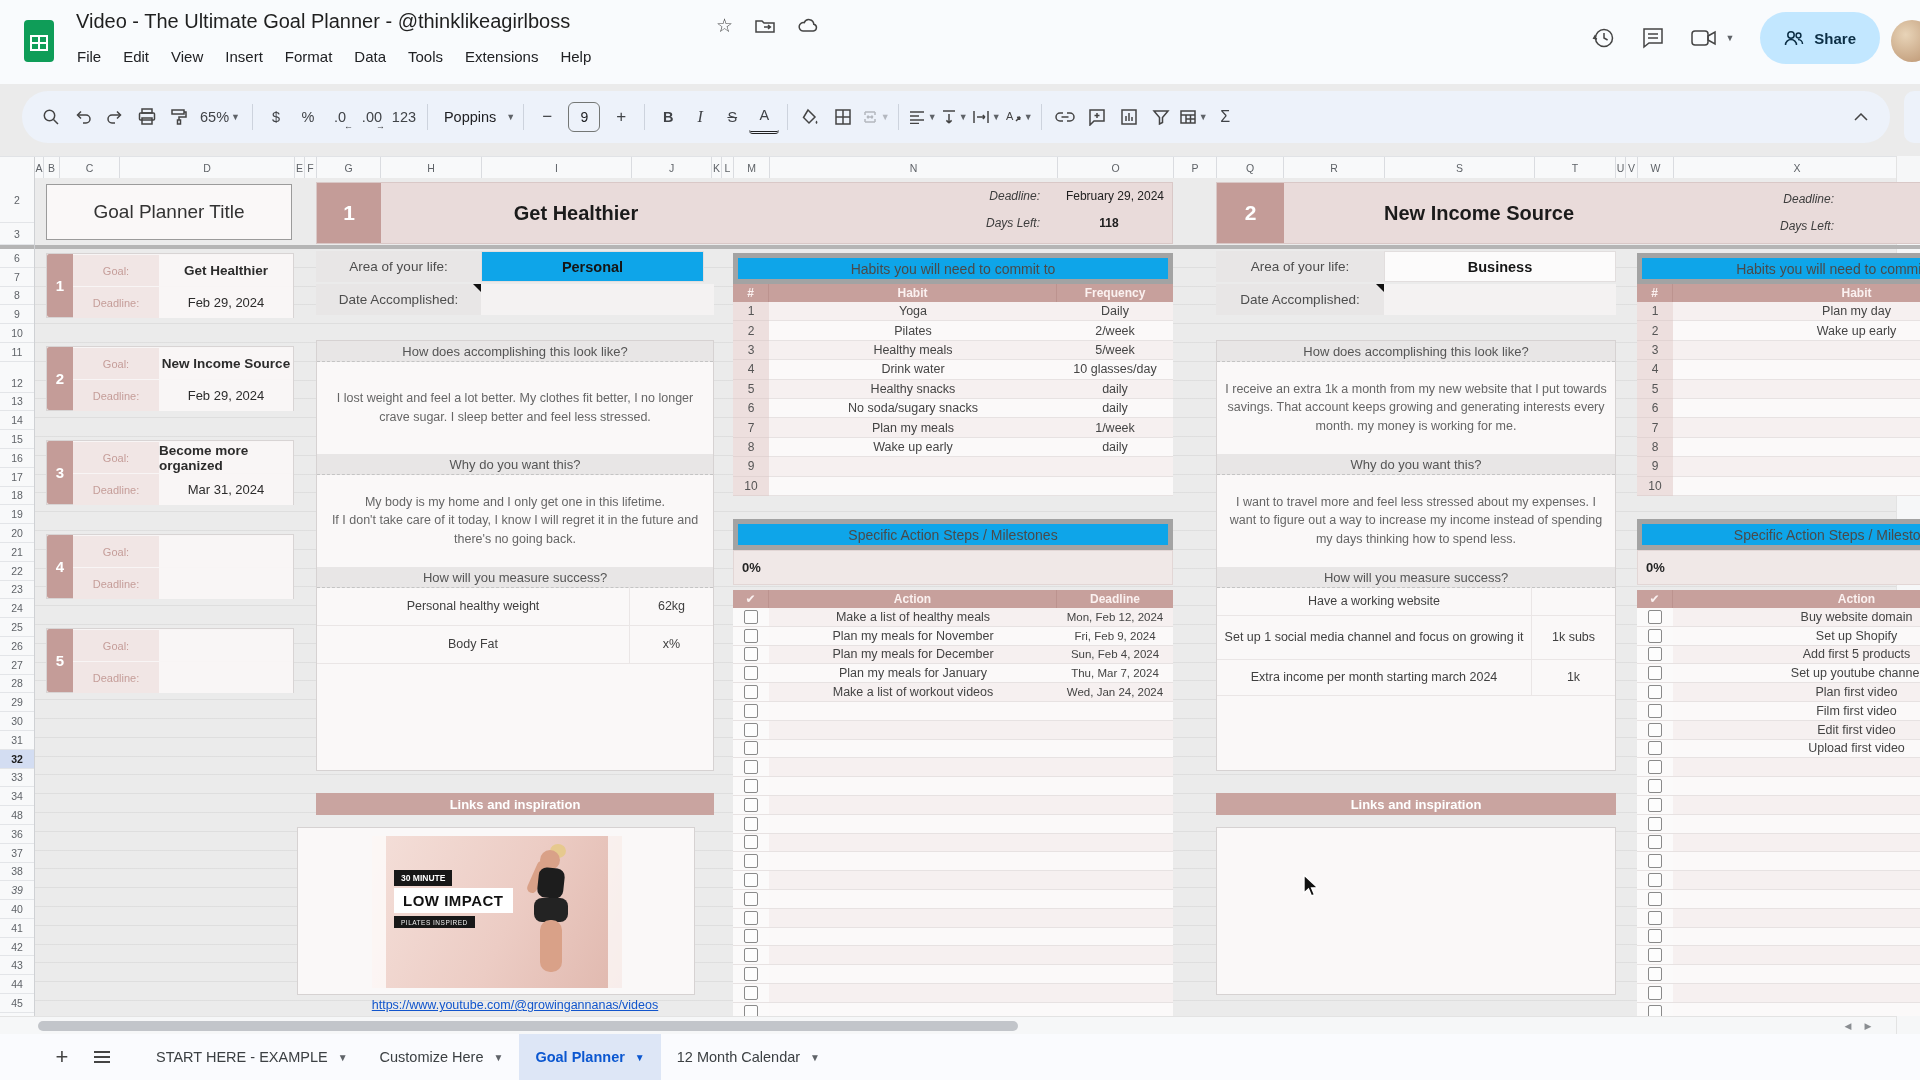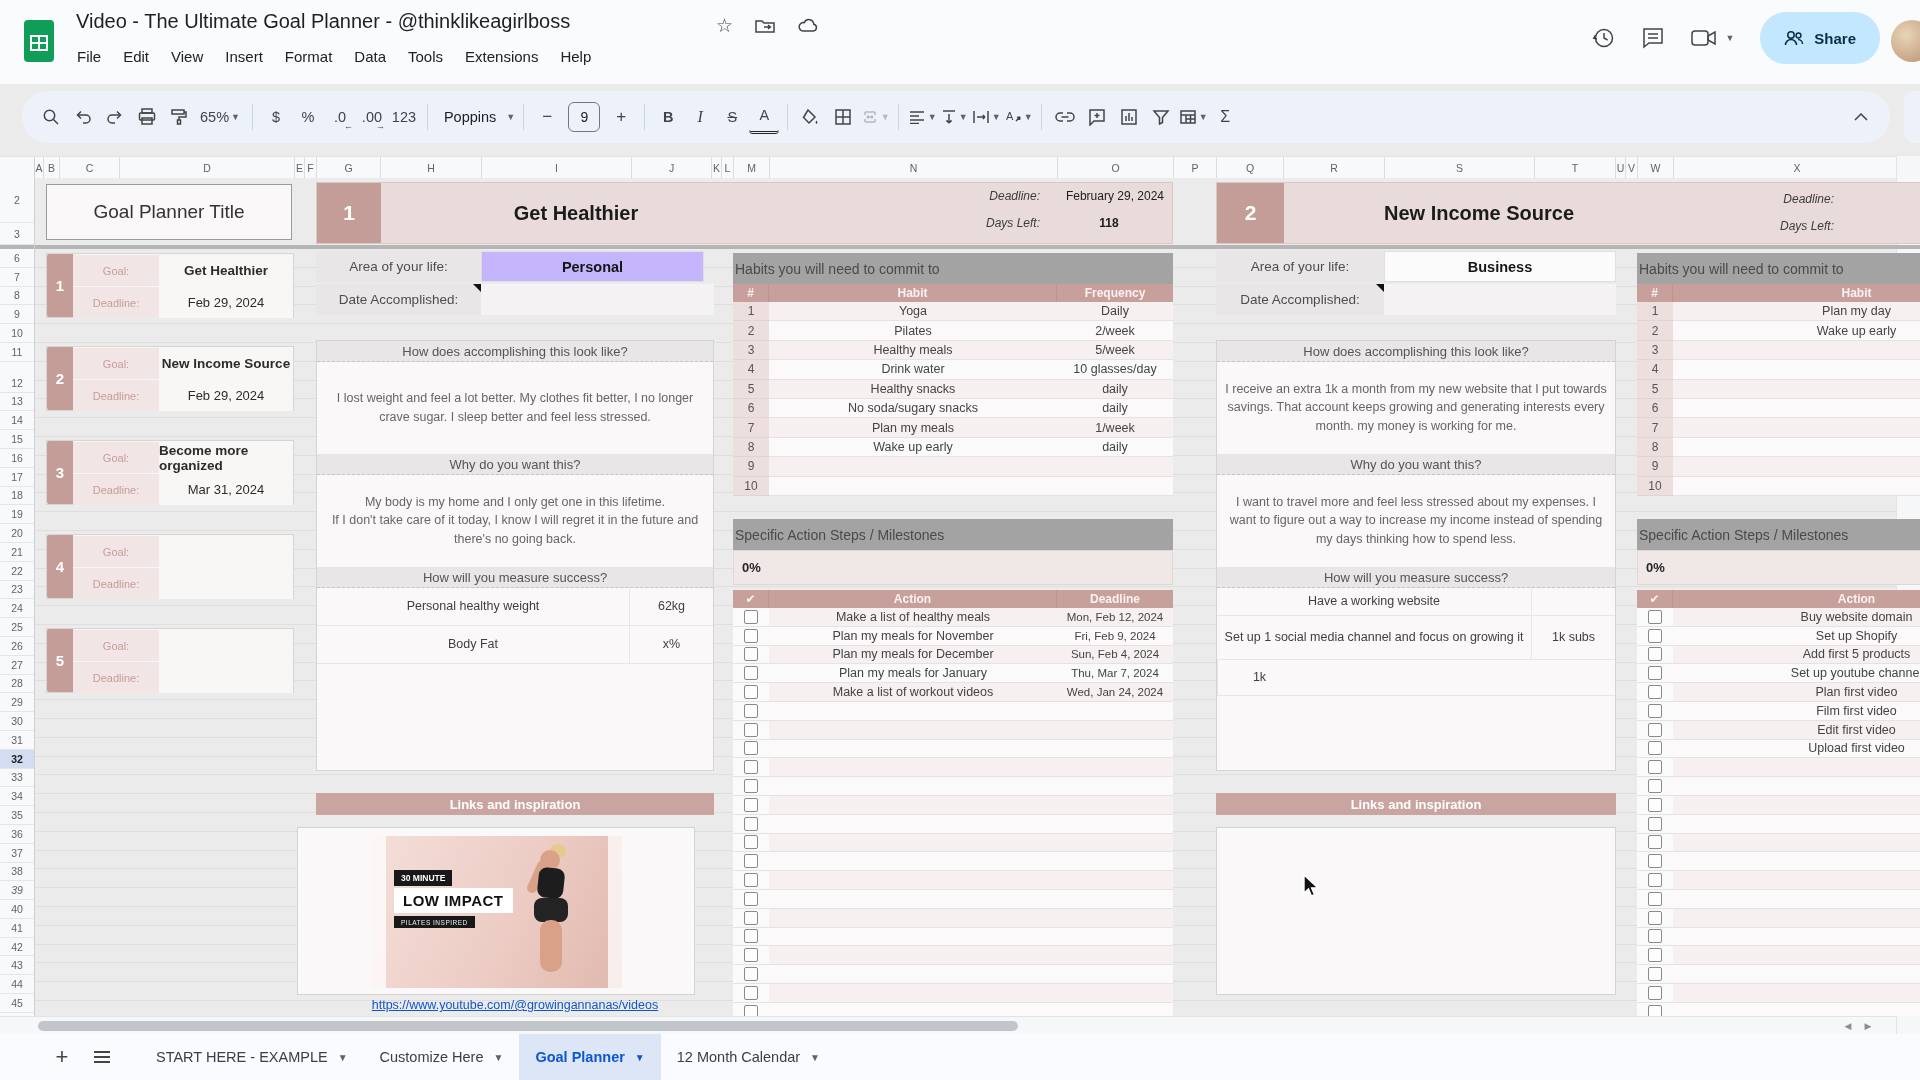--- a/index.html
+++ b/index.html
@@ -66,22 +66,22 @@
   .ghdr{position:absolute;left:0;right:0;height:20px;background:#e8e6e6;border-bottom:1px dashed #c4c4c4;
         display:flex;align-items:center;justify-content:center;font-size:13px;color:#555}
   .para{position:absolute;left:8px;right:8px;display:flex;align-items:center;justify-content:center;
         text-align:center;font-size:12.5px;color:#666;line-height:1.45;white-space:pre-line}
   .labcell{background:#e8e6e6;display:flex;align-items:center;justify-content:center;font-size:13.5px;color:#4d4d4d}
   .valcell{display:flex;align-items:center;justify-content:center;font-size:14.5px;font-weight:700;color:#151515}
   .notemark{position:absolute;width:0;height:0;border-top:8px solid #111;border-left:8px solid transparent;z-index:3}
   .mrow{position:absolute;left:0;right:0;display:flex;border-bottom:1px solid #eae6e6}
   .mlab{flex:1;display:flex;align-items:center;justify-content:center;text-align:center;font-size:12.5px;color:#3f3f3f;padding:0 6px}
   .mval{width:83px;border-left:1px solid #eae6e6;display:flex;align-items:center;justify-content:center;font-size:12.5px;color:#3f3f3f}
-  .pinkhdr{position:absolute;background:#a3a3a3;border:2px solid #a3a3a3;display:flex;align-items:center;
-           justify-content:flex-start;font-size:14px;color:#4a4a4a;box-sizing:border-box;z-index:2}
+  .pinkhdr{position:absolute;background:#0ea5e9;border:5px solid #a3a3a3;display:flex;align-items:center;
+           justify-content:center;font-size:14px;color:#4a4a4a;box-sizing:border-box;z-index:2}
   .rosebar{position:absolute;display:flex;z-index:2;box-sizing:border-box}
   .rosecell{background:#c7a09c;color:#fbf1f0;font-size:12px;font-weight:700;display:flex;align-items:center;
             justify-content:center;border-right:1px solid #bc938f;box-sizing:border-box}
   .trow{position:absolute;display:flex;z-index:2}
   .tnum{background:#eddfde;color:#555;font-size:12px;display:flex;align-items:center;justify-content:center;
         border-bottom:1px solid #e2d4d3;box-sizing:border-box;flex:none}
   .tcell{display:flex;align-items:center;justify-content:center;font-size:12.5px;color:#444;
          border-bottom:1px solid #e7e2e2;box-sizing:border-box;overflow:hidden;white-space:nowrap}
   .zeb0{background:#f6f0f0}.zeb1{background:#fbf9f9}
   .chk{width:12px;height:12px;border:1.4px solid #8a8a8a;border-radius:2px;background:#fdfdfd}
@@ -399,21 +399,21 @@
       <div class="rowcell" style="height: 18.8px;">25</div>
       <div class="rowcell" style="height: 18.8px;">26</div>
       <div class="rowcell" style="height: 18.8px;">27</div>
       <div class="rowcell" style="height: 18.8px;">28</div>
       <div class="rowcell" style="height: 18.8px;">29</div>
       <div class="rowcell" style="height: 18.8px;">30</div>
       <div class="rowcell" style="height: 18.8px;">31</div>
       <div class="rowcell active" style="height: 18.8px;">32</div>
       <div class="rowcell" style="height: 18.8px;">33</div>
       <div class="rowcell" style="height: 18.8px;">34</div>
-      <div class="rowcell" style="height: 18.8px;">35</div>
+      <div class="rowcell" style="height: 18.8px;">48</div>
       <div class="rowcell" style="height: 18.8px;">36</div>
       <div class="rowcell" style="height: 18.8px;">37</div>
       <div class="rowcell" style="height: 18.8px;">38</div>
       <div class="rowcell" style="height: 18.8px; font-style: italic;">39</div>
       <div class="rowcell" style="height: 18.8px;">40</div>
       <div class="rowcell" style="height: 18.8px;">41</div>
       <div class="rowcell" style="height: 18.8px;">42</div>
       <div class="rowcell" style="height: 18.8px;">43</div>
       <div class="rowcell" style="height: 18.8px;">44</div>
       <div class="rowcell" style="height: 18.8px;">45</div>
@@ -504,21 +504,21 @@
           <div class="cardlab">Deadline:</div>
           <div class="cardval"></div>
         </div>
       </div>
     </div>
 
   <div class="box" style="left:316px;top:73px;width:398px;height:64px;border:none;background:none">
     <div class="abs labcell" style="left:0;top:0;width:165px;height:31px">
         <span>Area of your life:</span>
       </div>
-    <div class="abs valcell" style="left:165px;top:0;right:10px;height:31px;background:#c4b5fd;border:1px solid #e2dede">
+    <div class="abs valcell" style="left:165px;top:0;right:10px;height:31px;background:#0ea5e9;border:1px solid #e2dede">
         <span>Personal</span>
       </div>
     <div class="abs labcell" style="left:0;top:33px;width:165px;height:31px">
         <span>Date Accomplished:</span>
       </div>
     <div class="abs" style="left:165px;top:33px;right:0;height:31px;background:#f4f2f2"></div>
     <div class="notemark" style="left:157px;top:33px"></div>
   </div>
 
   <div class="box" style="left:316px;top:162px;width:398px;height:431px">
@@ -822,20 +822,21 @@
       </div>
     <div class="mrow" style="top:246px;height:28px">
       <div class="mlab">Have a working website</div>
       <div class="mval"></div>
     </div>
     <div class="mrow" style="top:274px;height:44px">
       <div class="mlab">Set up 1 social media channel and focus on growing it</div>
       <div class="mval">1k subs</div>
     </div>
     <div class="mrow" style="top:318px;height:36px">
+      <div class="mlab">Extra income per month starting march 2024</div>
       <div class="mval">1k</div>
     </div>
   </div>
 
   <div class="rosebanner" style="left:1216px;top:615px;width:400px;height:22px">
     <span>Links and inspiration</span>
   </div>
   <div class="box" style="left:1216px;top:649px;width:400px;height:168px"></div>
 
   <div class="pinkhdr" style="left:1637px;top:75px;width:403px;height:31px">

